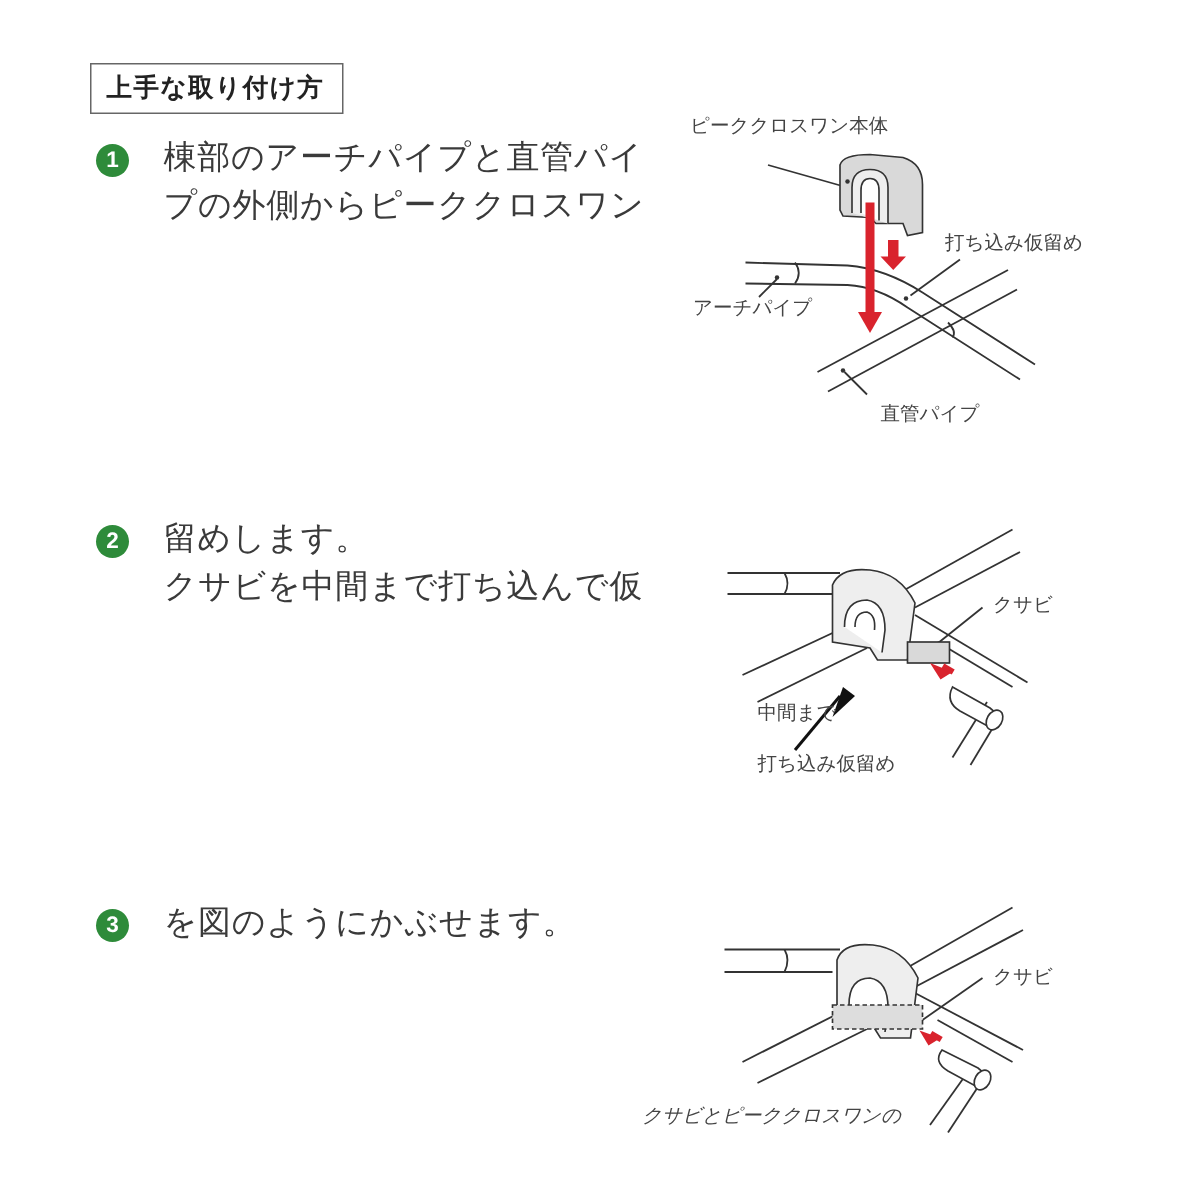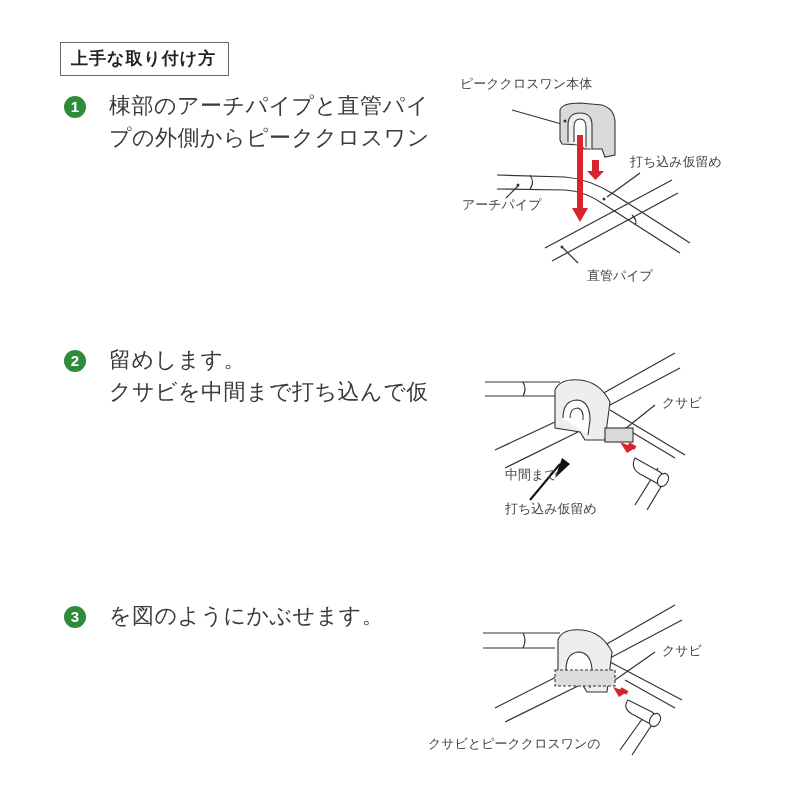--- a/index.html
+++ b/index.html
@@ -178,14 +178,14 @@
       <rect x="135" y="70" width="60" height="16" fill="#dddddd" stroke-dasharray="3 2"></rect>
     </g>
     <g stroke="#333" stroke-width="1.1" fill="#ffffff">
       <path d="M208 100 L232 112 Q240 118 234 126 L212 114 Q202 108 208 100 Z"></path>
       <ellipse cx="235" cy="120" rx="5" ry="7" transform="rotate(30 235 120)"></ellipse>
     </g>
     <polygon points="193,87 207,92 199,97" fill="#d9232d"></polygon>
     <rect x="200" y="89" width="8" height="4" fill="#d9232d" transform="rotate(30 204 91)"></rect>
   </svg>
   <div class="lbl" style="left:242px; top:42px;">クサビ</div>
-  <div class="lbl" style="left:8px; top:135px;">クサビとピーククロスワンの</div>
+  <div class="lbl" style="left:8px; top:135px;font-style:italic;">クサビとピーククロスワンの</div>
 </div>
 
 </body></html>

